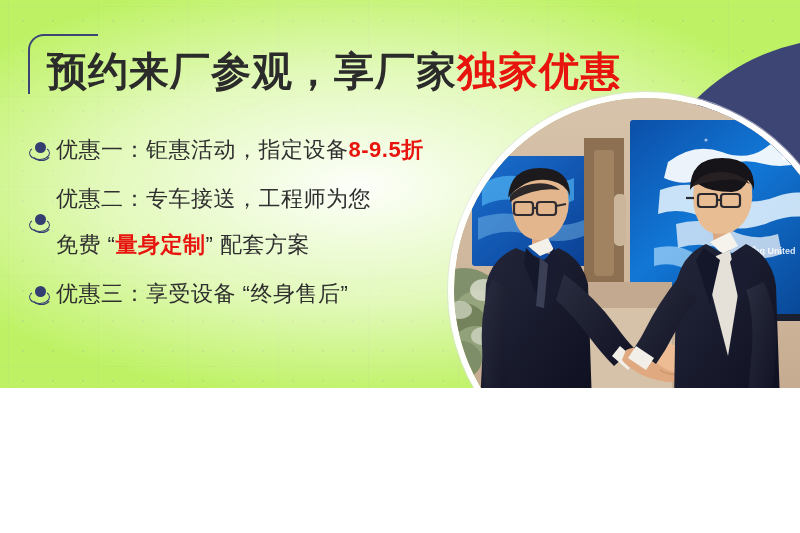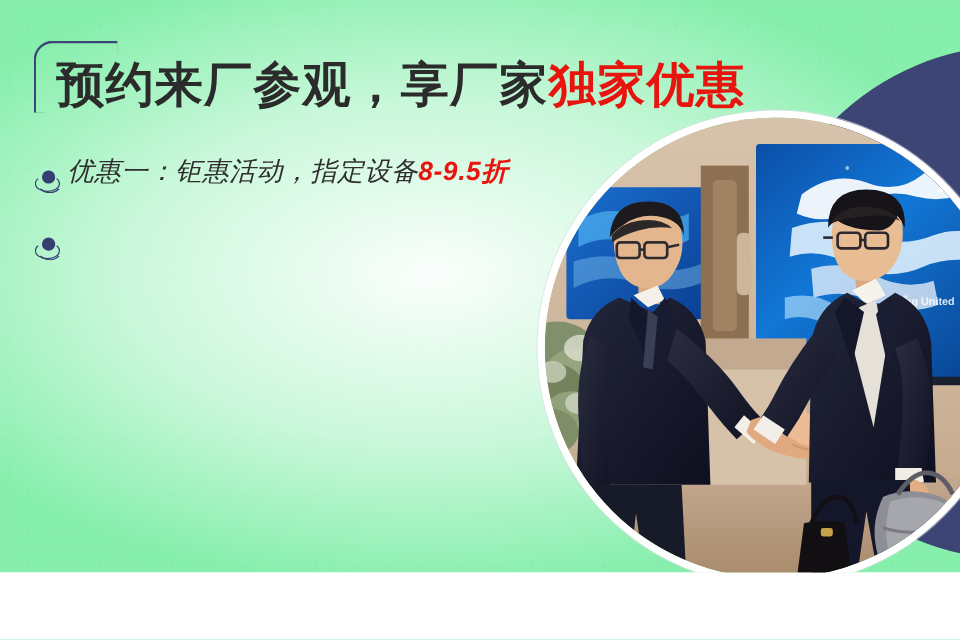--- a/index.html
+++ b/index.html
@@ -3,23 +3,23 @@
 <meta charset="utf-8">
 <style>
   html, body {
     margin: 0;
     padding: 0;
     background: #ffffff;
   }
   #banner {
     position: relative;
     width: 800px;
-    height: 477px;
+    height: 388px;
     overflow: hidden;
-    background: #86efac;
+    background: #bef264;
     font-family: "Liberation Sans", "DejaVu Sans", sans-serif;
   }
 
   
   .grid-bg {
     position: absolute;
     inset: 0;
     background-image:
       radial-gradient(circle, rgba(150,150,160,0.18) 1px, transparent 1.2px);
     background-size: 30px 30px;
@@ -102,23 +102,22 @@
   
   .bullets {
     position: absolute;
     left: 30px;
     top: 132px;
     z-index: 6;
     width: 450px;
   }
   .bullet-row {
     display: flex;
-    align-items: flex-start;
+    align-items: center;
     margin-bottom: 20px;
-    font-style: italic;
   }
   .bullet-marker {
     position: relative;
     flex: 0 0 auto;
     width: 26px;
     height: 30px;
     margin-top: 6px;
   }
   .bullet-marker .dot {
     position: absolute;
@@ -214,22 +213,35 @@
       <span class="bullet-text">
         <span class="line"><span>优惠一：钜惠活动，指定设备</span><span class="red-em">8-9.5折</span><span></span></span>
       </span>
     </div>
 
     <div class="bullet-row">
       <span class="bullet-marker">
         <span class="dot"></span>
           <span class="arc"></span>
       </span>
+      <span class="bullet-text">
+        <span class="line"><span>优惠二：专车接送，工程师为您</span><span class="red-em"></span><span></span></span>
+        <span class="line"><span>免费 “</span><span class="red-em">量身定制</span><span>” 配套方案</span></span>
+      </span>
     </div>
 
+    <div class="bullet-row">
+      <span class="bullet-marker">
+        <span class="dot"></span>
+          <span class="arc"></span>
+      </span>
+      <span class="bullet-text">
+        <span class="line"><span>优惠三：享受设备 “终身售后”</span><span class="red-em"></span><span></span></span>
+      </span>
+    </div>
 
 
   </div>
 
   <div class="photo-circle">
     <div class="photo-inner">
       <svg width="384" height="384" viewBox="0 0 384 384" xmlns="http://www.w3.org/2000/svg">
         <defs>
           <linearGradient id="wallG" x1="0" y1="0" x2="0" y2="1">
             <stop offset="0%" stop-color="#d7c3ab"></stop>

